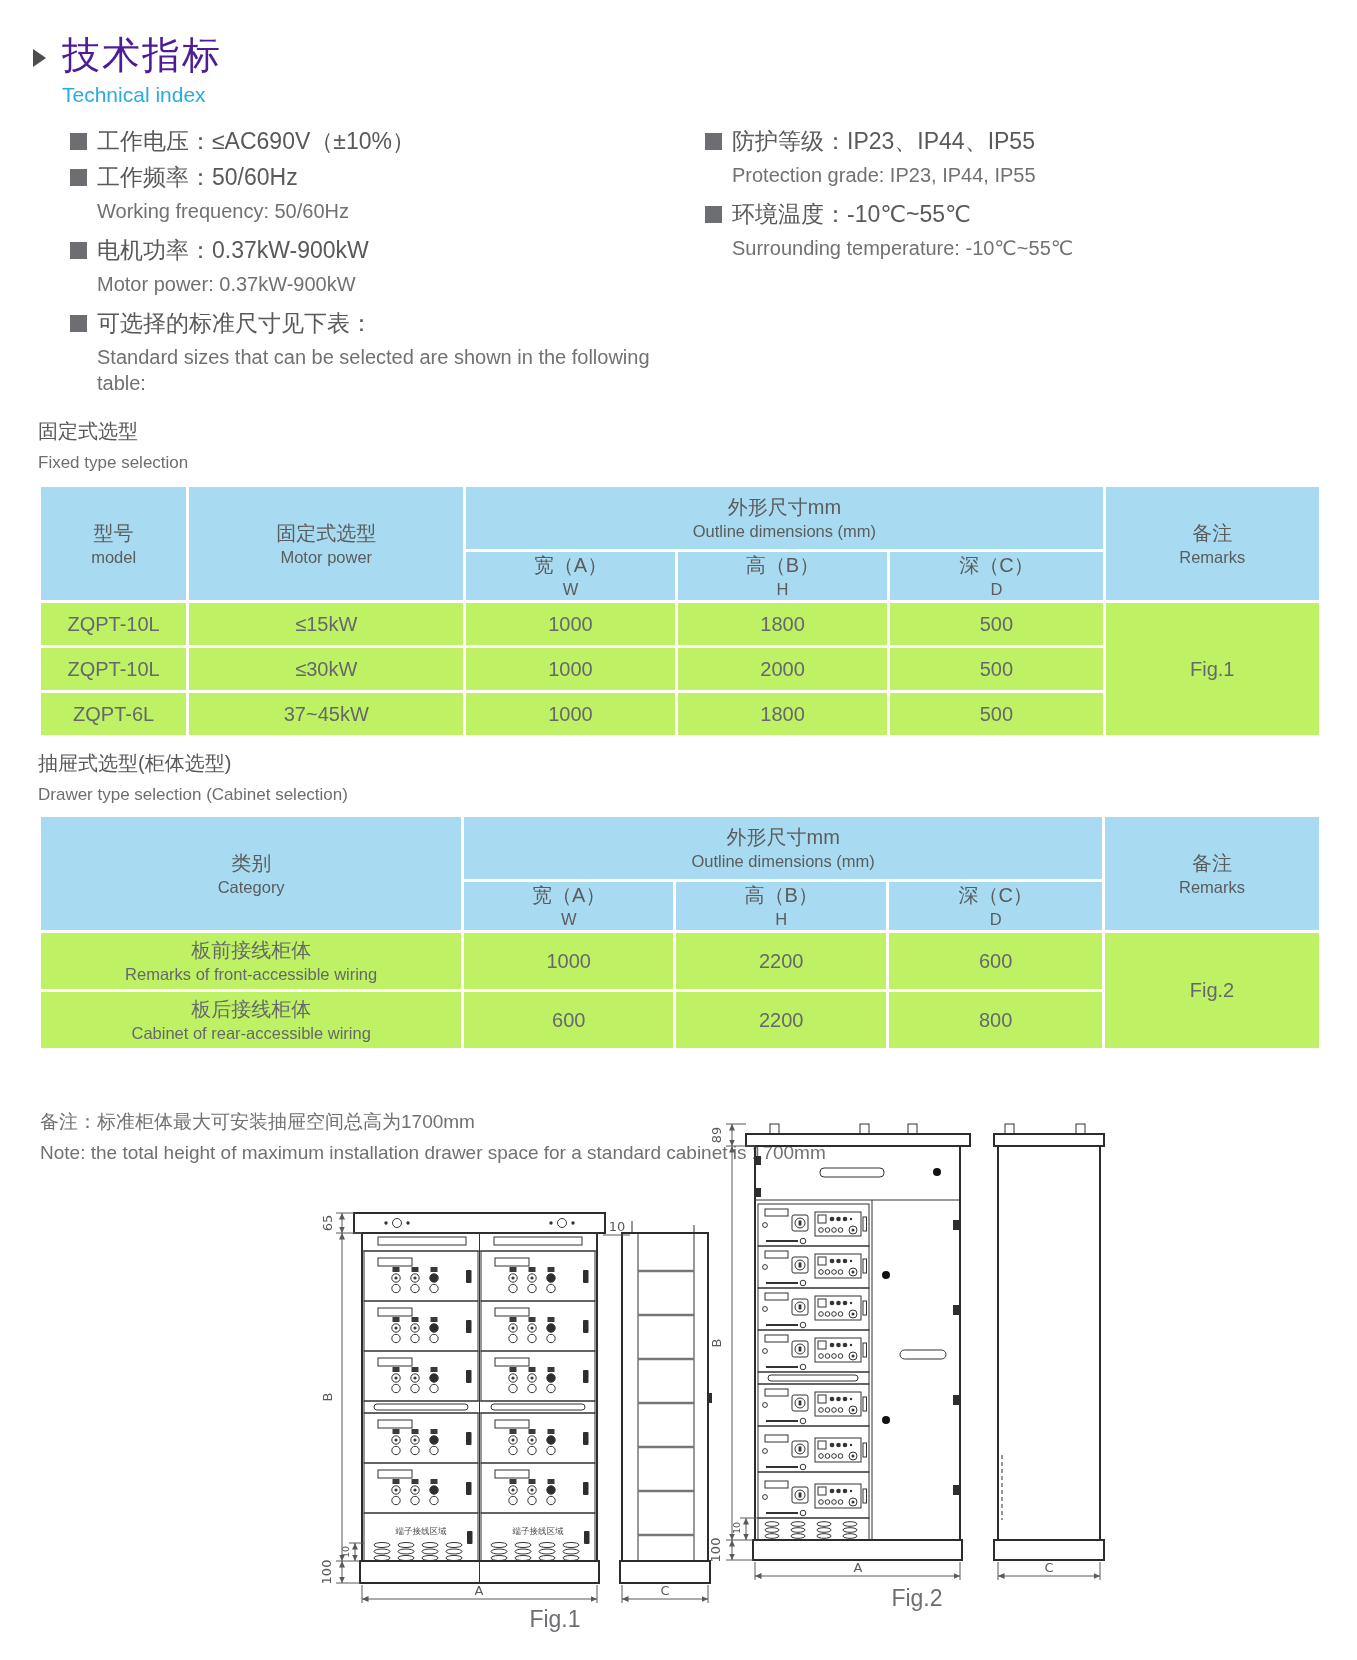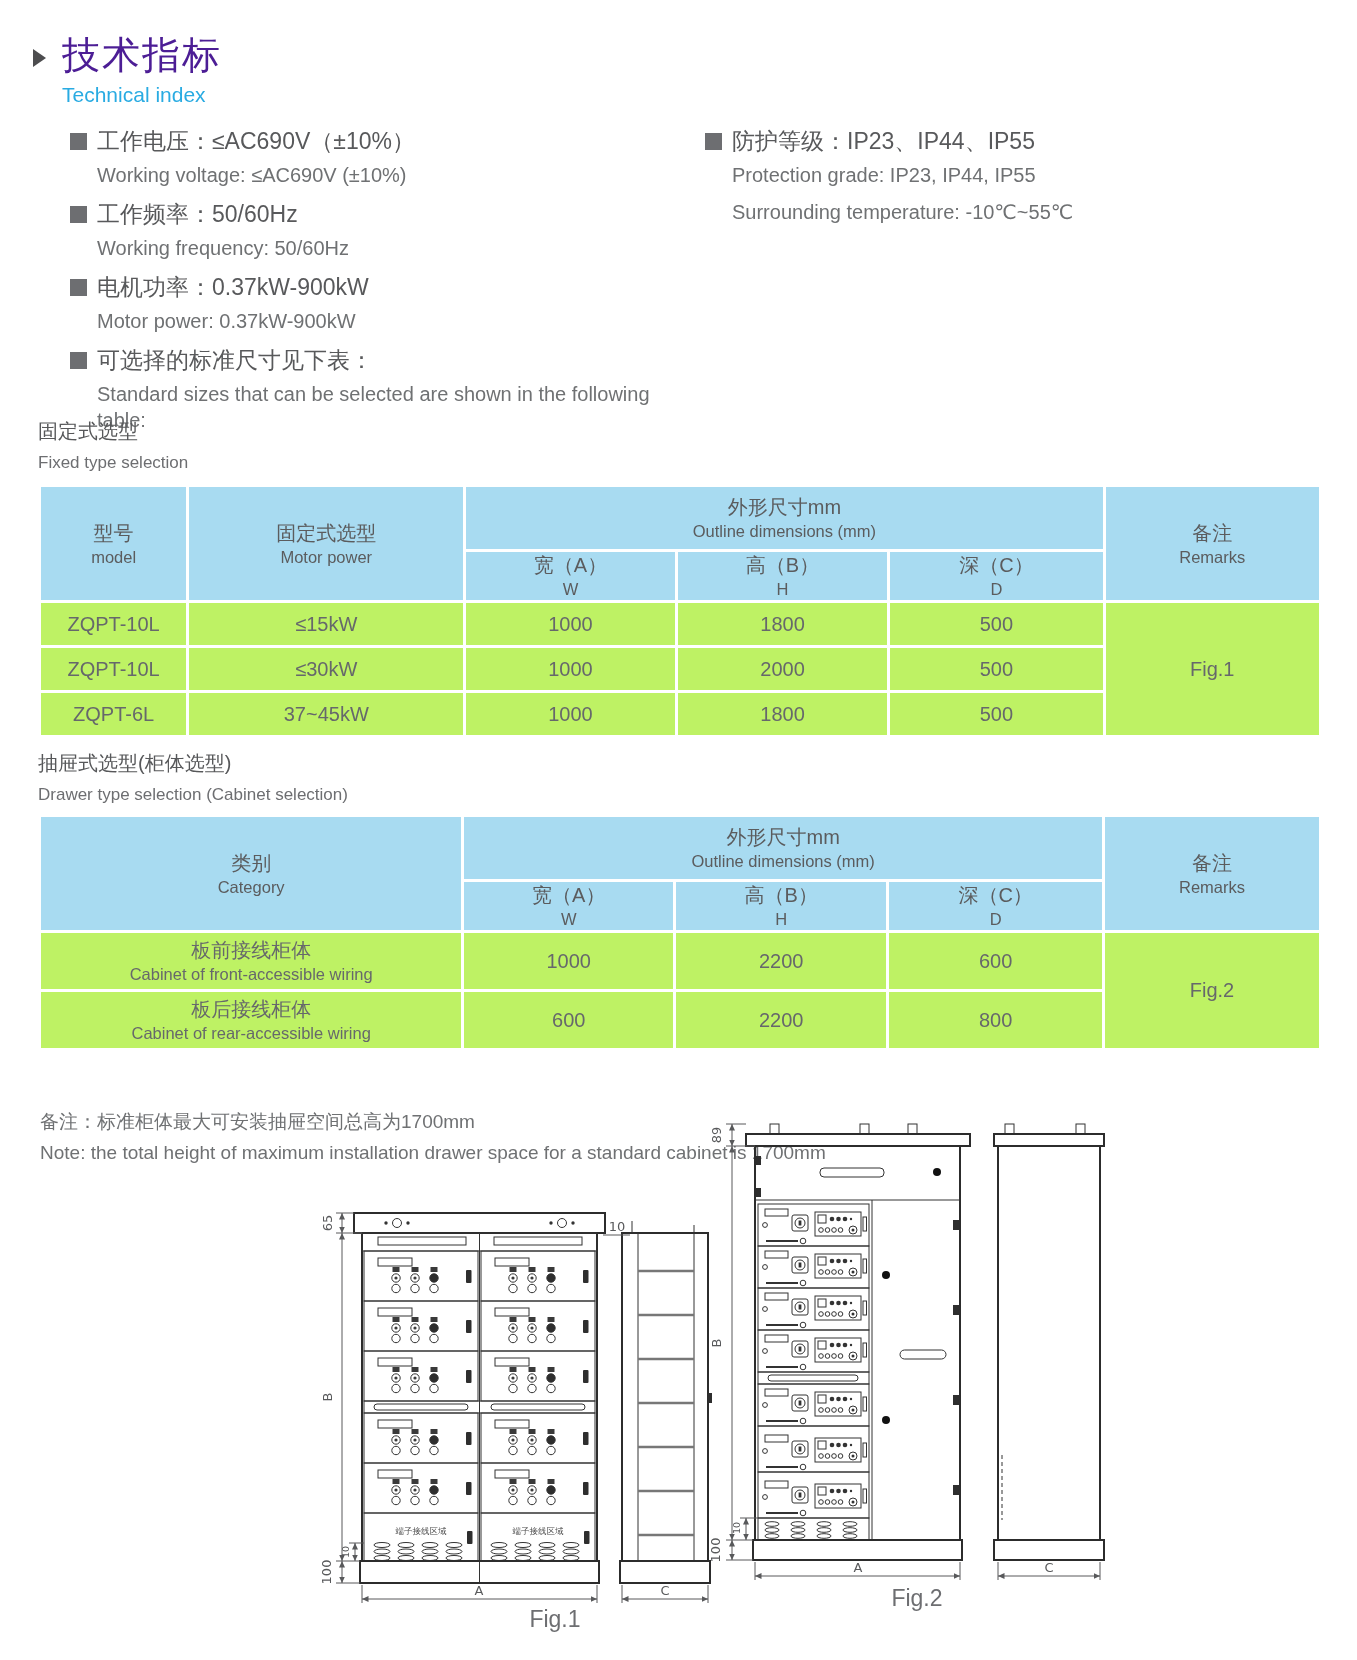--- a/index.html
+++ b/index.html
@@ -67,21 +67,20 @@
     </div>
     <div class="title-en">Technical index</div>
   </div>
 
   <div class="spec-col spec-left">
     <div>
       <div class="spec-zh">
           <span class="bullet"></span>
           <span>工作电压：≤AC690V（±10%）</span>
         </div>
-      <div class="spec-en">Working voltage: ≤AC690V (±10%)</div>
     </div>
     <div>
       <div class="spec-zh">
           <span class="bullet"></span>
           <span>工作频率：50/60Hz</span>
         </div>
       <div class="spec-en">Working frequency: 50/60Hz</div>
     </div>
     <div>
       <div class="spec-zh">
@@ -101,20 +100,24 @@
 
   <div class="spec-col spec-right">
     <div>
       <div class="spec-zh">
           <span class="bullet"></span>
           <span>防护等级：IP23、IP44、IP55</span>
         </div>
       <div class="spec-en">Protection grade: IP23, IP44, IP55</div>
     </div>
     <div>
+      <div class="spec-zh">
+          <span class="bullet"></span>
+          <span>环境温度：-10℃~55℃</span>
+        </div>
       <div class="spec-en">Surrounding temperature: -10℃~55℃</div>
     </div>
   </div>
 
   <div class="sec sec1">
     <div class="sec-zh">固定式选型</div>
     <div class="sec-en">Fixed type selection</div>
   </div>
 
   <table class="spec t1">
@@ -226,21 +229,21 @@
         <th>
           <div class="cell-zh">深（C）</div>
           <div class="cell-en">D</div>
         </th>
       </tr>
     </thead>
     <tbody>
       <tr>
         <td>
           <div class="cell-zh">板前接线柜体</div>
-          <div class="cell-en">Cabinet of front-accessible wiring</div>
+          <div class="cell-en">Remarks of front-accessible wiring</div>
         </td>
         <td>1000</td>
         <td>2200</td>
         <td>600</td>
         <td rowspan="2">Fig.2</td>
       </tr>
       <tr>
         <td>
           <div class="cell-zh">板后接线柜体</div>
           <div class="cell-en">Cabinet of rear-accessible wiring</div>

